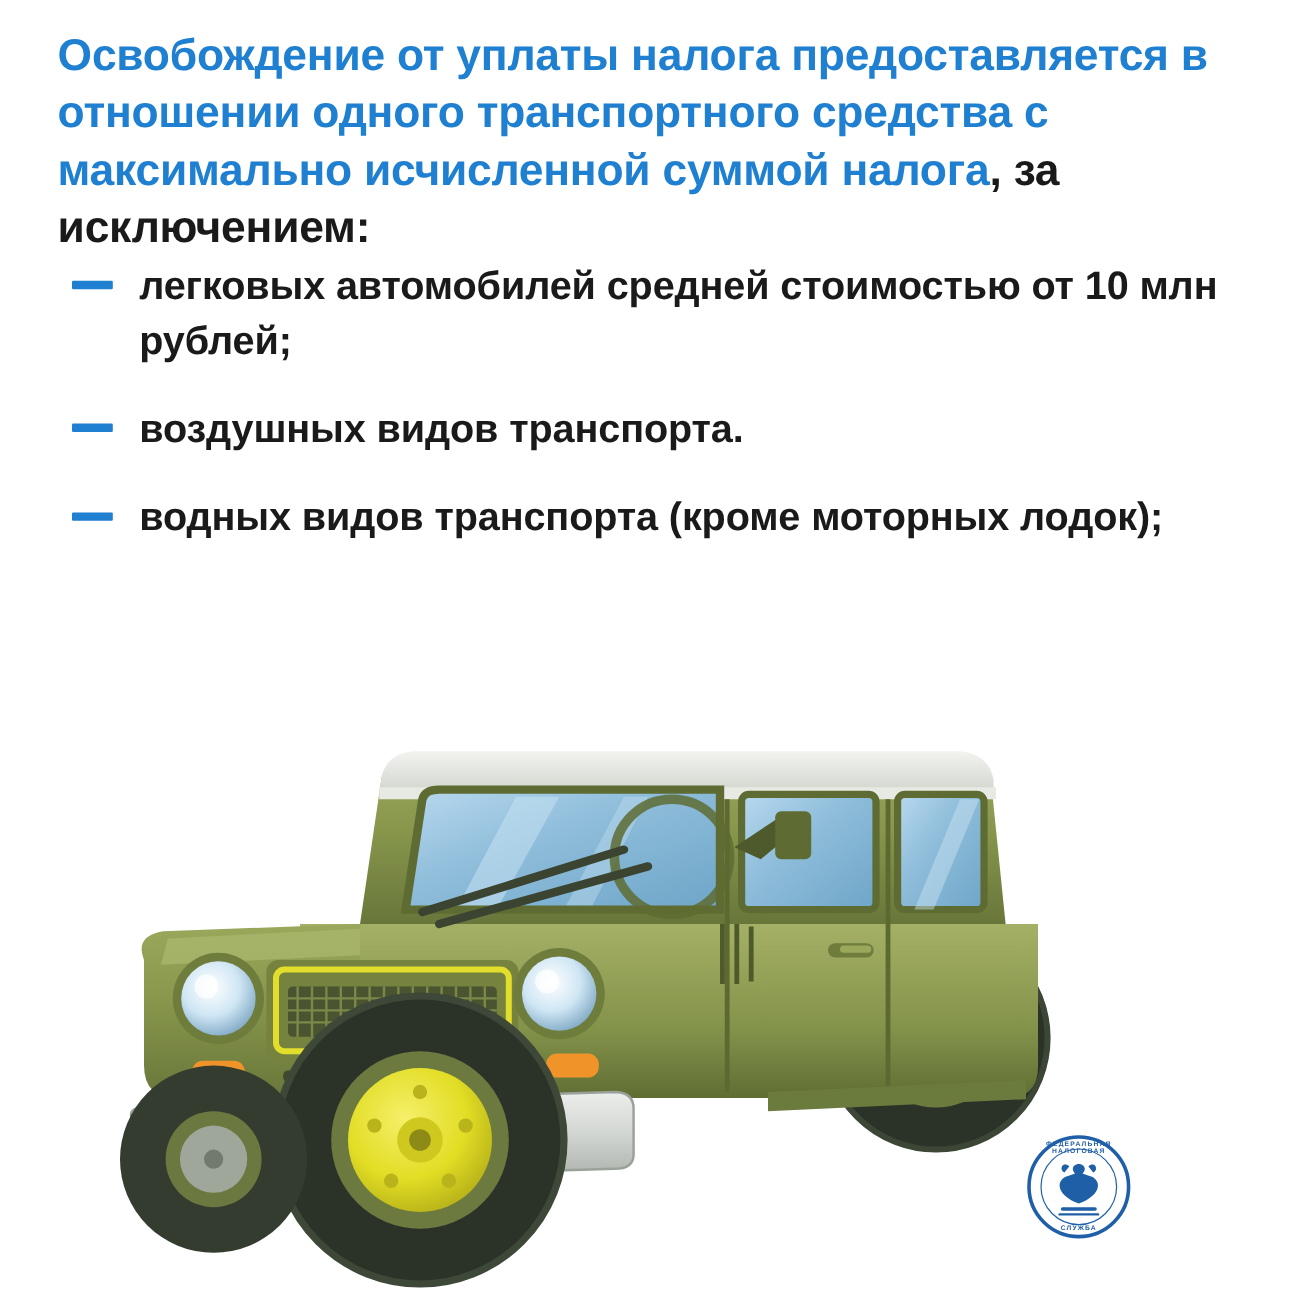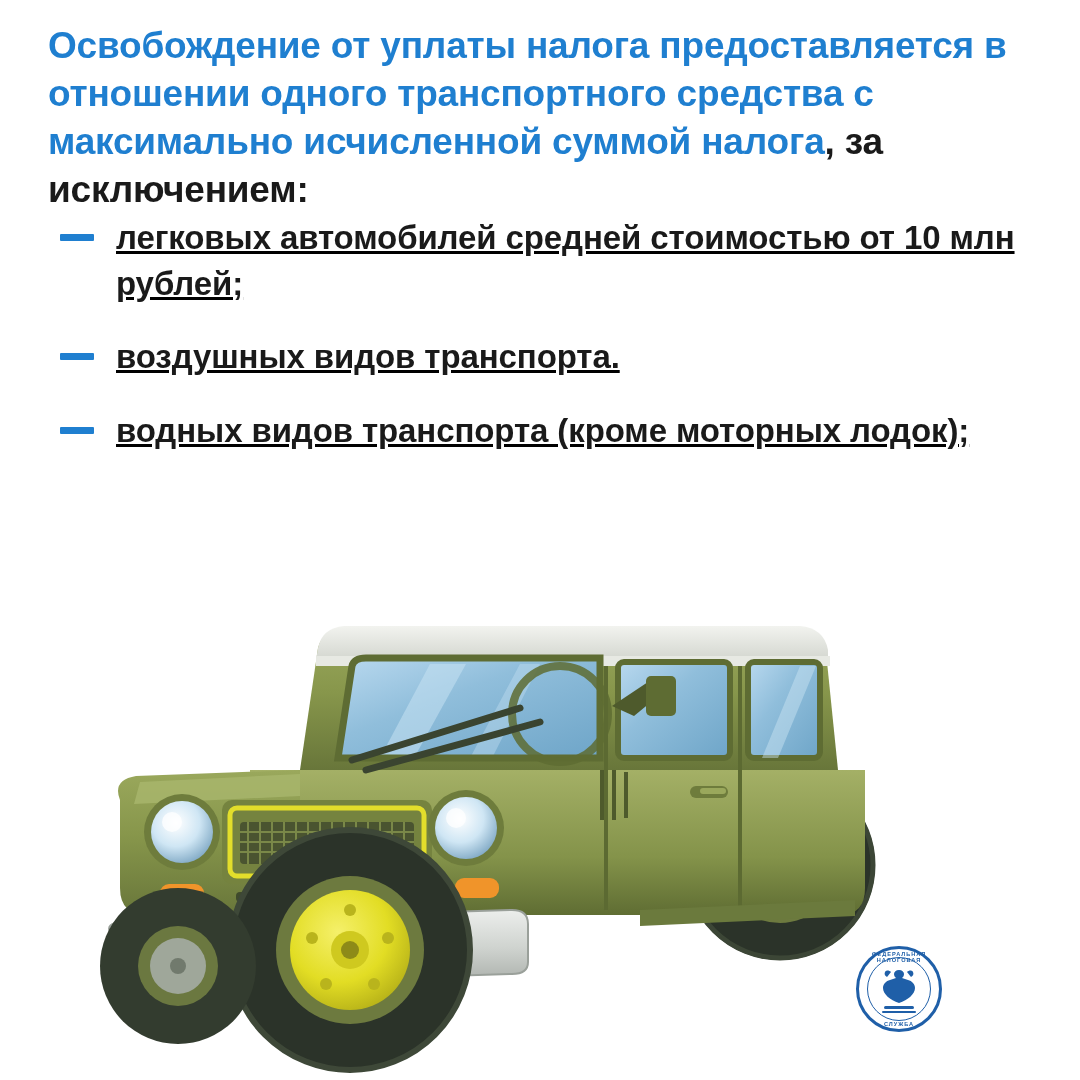--- a/index.html
+++ b/index.html
@@ -37,21 +37,20 @@
   .headline .accent {
     color: #1f7fd0;
   }
 
   
   .bullets {
     position: absolute;
     left: 60px;
     top: 215px;
     width: 990px;
-    text-decoration: underline;
   }
   .bullet-row {
     display: flex;
     align-items: flex-start;
     margin-bottom: 28px;
   }
   .bullet-dash {
     flex: 0 0 auto;
     width: 34px;
     height: 7px;

